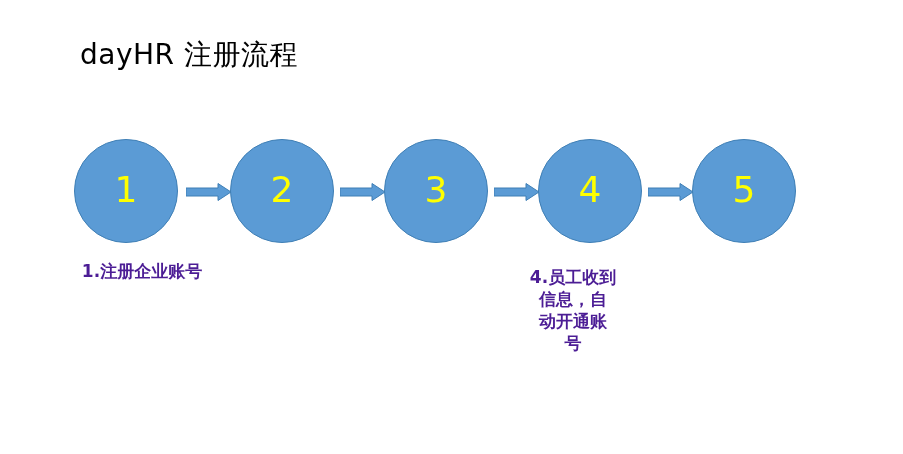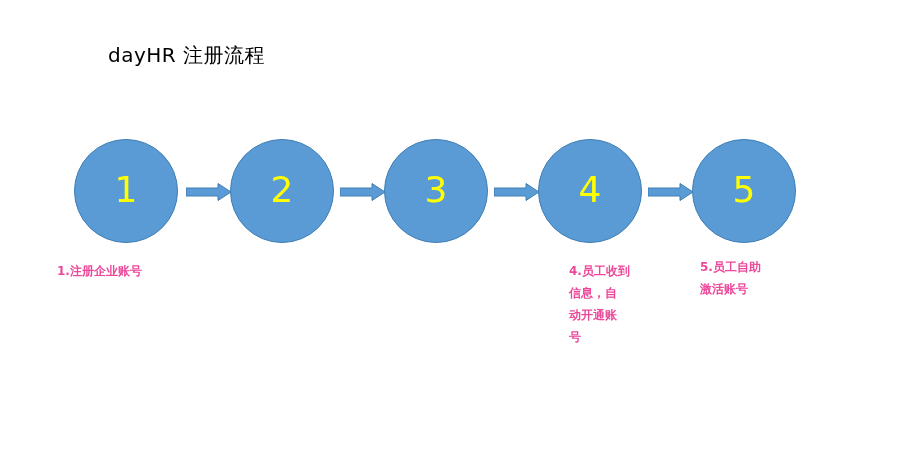--- a/index.html
+++ b/index.html
@@ -22,28 +22,27 @@
     width: 903px;
     height: 454px;
     background: #ffffff;
   }
 
   
   #title {
     position: absolute;
     left: 80px;
     top: 38px;
-    font-size: 20px;
+    font-size: 28px;
     line-height: 34px;
     font-weight: 400;
     color: #000000;
     letter-spacing: 0.5px;
     white-space: nowrap;
     font-family: "DejaVu Sans", "Liberation Sans", sans-serif;
-    margin-left: 28px;
   }
 
   
   .step {
     position: absolute;
     top: 139px;
     width: 106px;
     height: 106px;
   }
 
@@ -78,27 +77,27 @@
     top: 183px;
     width: 46px;
     height: 18px;
   }
   .arrow svg { display: block; }
 
   
   .caption {
     position: absolute;
     top: 260px;
-    font-size: 12px;
+    font-size: 17px;
     line-height: 22px;
     font-weight: bold;
-    color: #ec4899;
+    color: #4c1d95;
     font-family: "DejaVu Sans", "Liberation Sans", sans-serif;
     white-space: pre-line;
-    text-align: left;
+    text-align: center;
   }
 </style>
 </head>
 <body>
 
 <div id="canvas">
 
   <div id="title">dayHR 注册流程</div>
 
   <div class="step" style="left:74px;">
@@ -149,20 +148,18 @@
     </svg>
   </div>
 
   <div class="arrow" style="left:648px;">
     <svg width="46" height="18" viewBox="0 0 46 18" xmlns="http://www.w3.org/2000/svg">
       <polygon points="0,5 32,5 32,0.5 45,9 32,17.5 32,13 0,13" fill="#5B9BD5" stroke="#3f7fb5" stroke-width="1"></polygon>
     </svg>
   </div>
 
   <div class="caption" style="left:57px; width:170px;">1.注册企业账号</div>
-  <div class="caption" style="left:569px; width:110px;">4.员工收到
+  <div class="caption" style="left:518px; width:110px;margin-top:6px;">4.员工收到
 信息，自
 动开通账
 号</div>
-  <div class="caption" style="left:700px; width:130px; top:256px;">5.员工自助
-激活账号</div>
 
 </div>
 
 </body></html>

